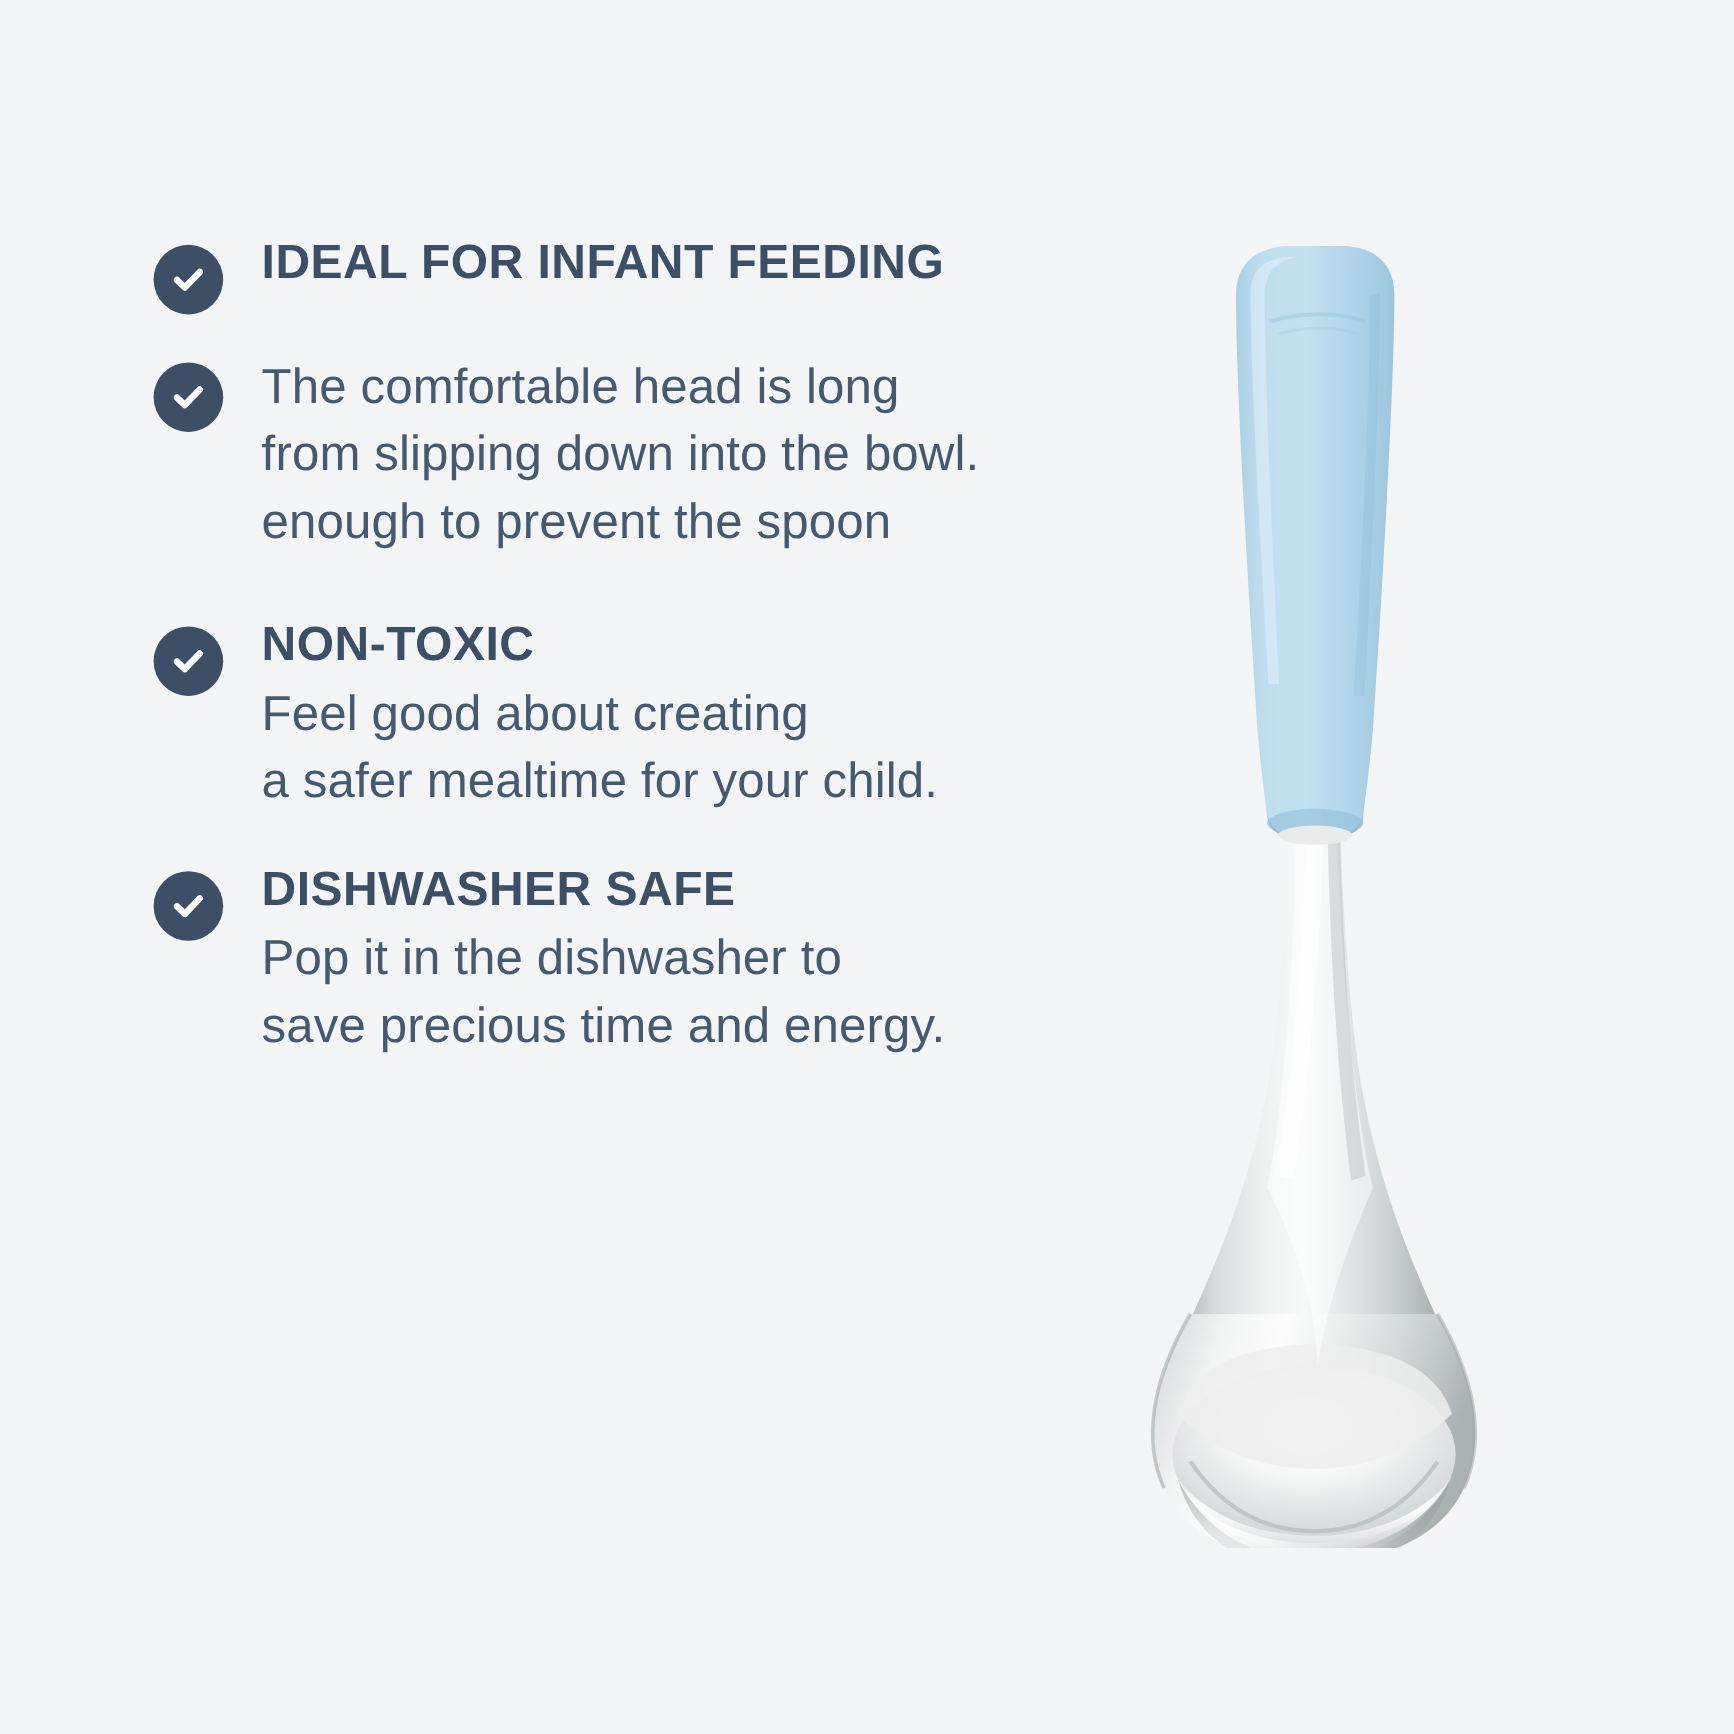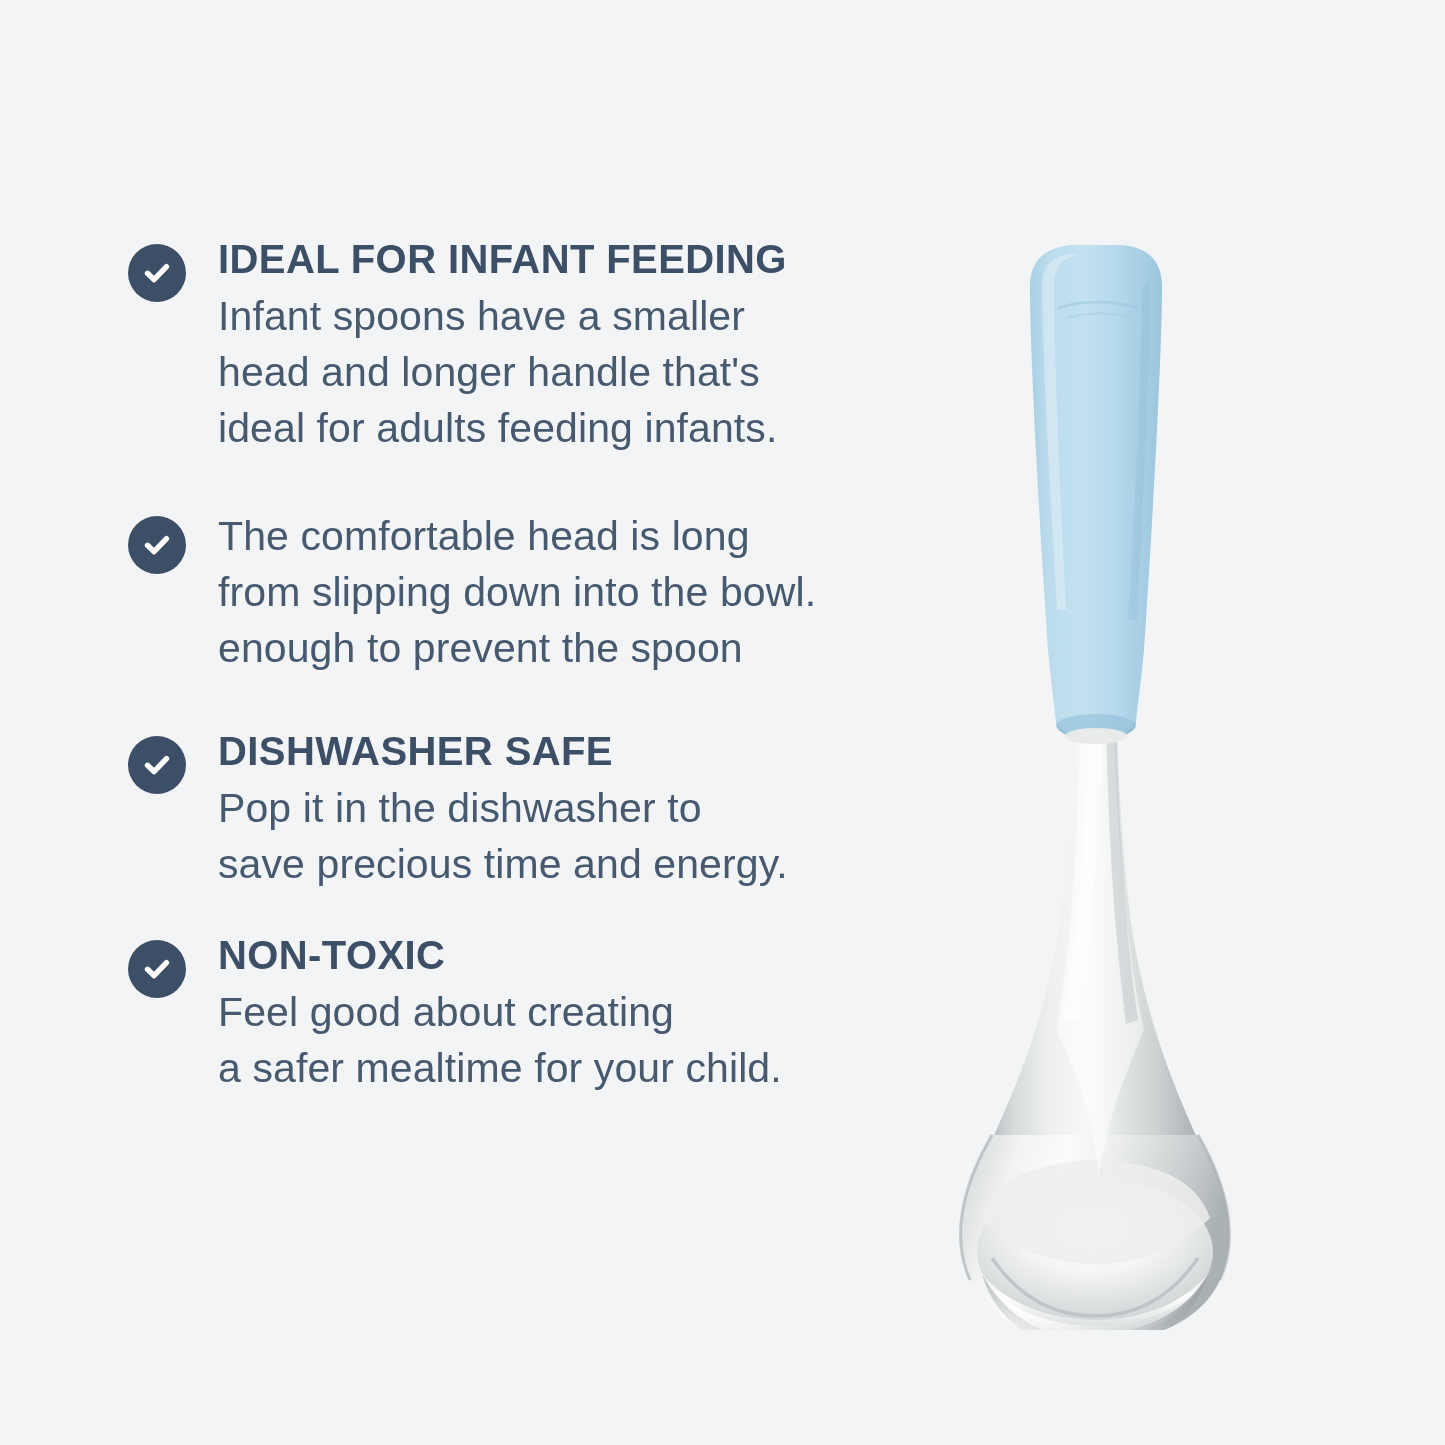--- a/index.html
+++ b/index.html
@@ -3,21 +3,21 @@
 <meta charset="utf-8">
 <style>
   html,body{margin:0;padding:0;}
   body{
     width:1445px;height:1445px;
     background:#f2f4f6;
     font-family:"Liberation Sans", sans-serif;
     overflow:hidden;
     position:relative;
   }
-  .canvas{position:relative;width:1445px;height:1132px;margin-top:40px;}
+  .canvas{position:relative;width:1445px;height:1132px;}
 
   
   .features{
     position:absolute;
     left:128px; top:196px;
     width:760px;
   }
   .feature{
     position:relative;
     padding-left:90px;
@@ -72,63 +72,58 @@
 
   <div class="features">
 
     <div class="feature f1">
       <span class="check-badge">
         <svg width="34" height="34" viewBox="0 0 34 34" aria-hidden="true">
           <path d="M7.5 17.3 L14 23.6 L26.5 10.6" fill="none" stroke="#ffffff" stroke-width="5.4" stroke-linecap="round" stroke-linejoin="round"></path>
         </svg>
       </span>
       <h3>IDEAL FOR INFANT FEEDING</h3>
-      <p>
-        <span class="ln">Infant spoons have a smaller</span>
-        <span class="ln">head and longer handle that's</span>
-        <span class="ln">ideal for adults feeding infants.</span>
-      </p>
     </div>
 
     <div class="feature f2">
       <span class="check-badge">
         <svg width="34" height="34" viewBox="0 0 34 34" aria-hidden="true">
           <path d="M7.5 17.3 L14 23.6 L26.5 10.6" fill="none" stroke="#ffffff" stroke-width="5.4" stroke-linecap="round" stroke-linejoin="round"></path>
         </svg>
       </span>
       <p>
         <span class="ln">The comfortable head is long</span>
         <span class="ln">from slipping down into the bowl.</span>
         <span class="ln">enough to prevent the spoon</span>
       </p>
     </div>
 
+    <div class="feature f3">
+      <span class="check-badge">
+        <svg width="34" height="34" viewBox="0 0 34 34" aria-hidden="true">
+          <path d="M7.5 17.3 L14 23.6 L26.5 10.6" fill="none" stroke="#ffffff" stroke-width="5.4" stroke-linecap="round" stroke-linejoin="round"></path>
+        </svg>
+      </span>
+      <h3>NON-TOXIC</h3>
+      <p>
+        <span class="ln">Feel good about creating</span>
+        <span class="ln">a safer mealtime for your child.</span>
+      </p>
+    </div>
+
     <div class="feature f4">
       <span class="check-badge">
         <svg width="34" height="34" viewBox="0 0 34 34" aria-hidden="true">
           <path d="M7.5 17.3 L14 23.6 L26.5 10.6" fill="none" stroke="#ffffff" stroke-width="5.4" stroke-linecap="round" stroke-linejoin="round"></path>
         </svg>
       </span>
       <h3>DISHWASHER SAFE</h3>
       <p>
         <span class="ln">Pop it in the dishwasher to</span>
         <span class="ln">save precious time and energy.</span>
-      </p>
-    </div>
-
-    <div class="feature f3">
-      <span class="check-badge">
-        <svg width="34" height="34" viewBox="0 0 34 34" aria-hidden="true">
-          <path d="M7.5 17.3 L14 23.6 L26.5 10.6" fill="none" stroke="#ffffff" stroke-width="5.4" stroke-linecap="round" stroke-linejoin="round"></path>
-        </svg>
-      </span>
-      <h3>NON-TOXIC</h3>
-      <p>
-        <span class="ln">Feel good about creating</span>
-        <span class="ln">a safer mealtime for your child.</span>
       </p>
     </div>
 
   </div>
 
   <div class="product">
     <svg class="spoon" viewBox="0 0 330 1100" xmlns="http://www.w3.org/2000/svg">
       <defs>
 
         <linearGradient id="sil" x1="0" y1="0" x2="1" y2="0">

